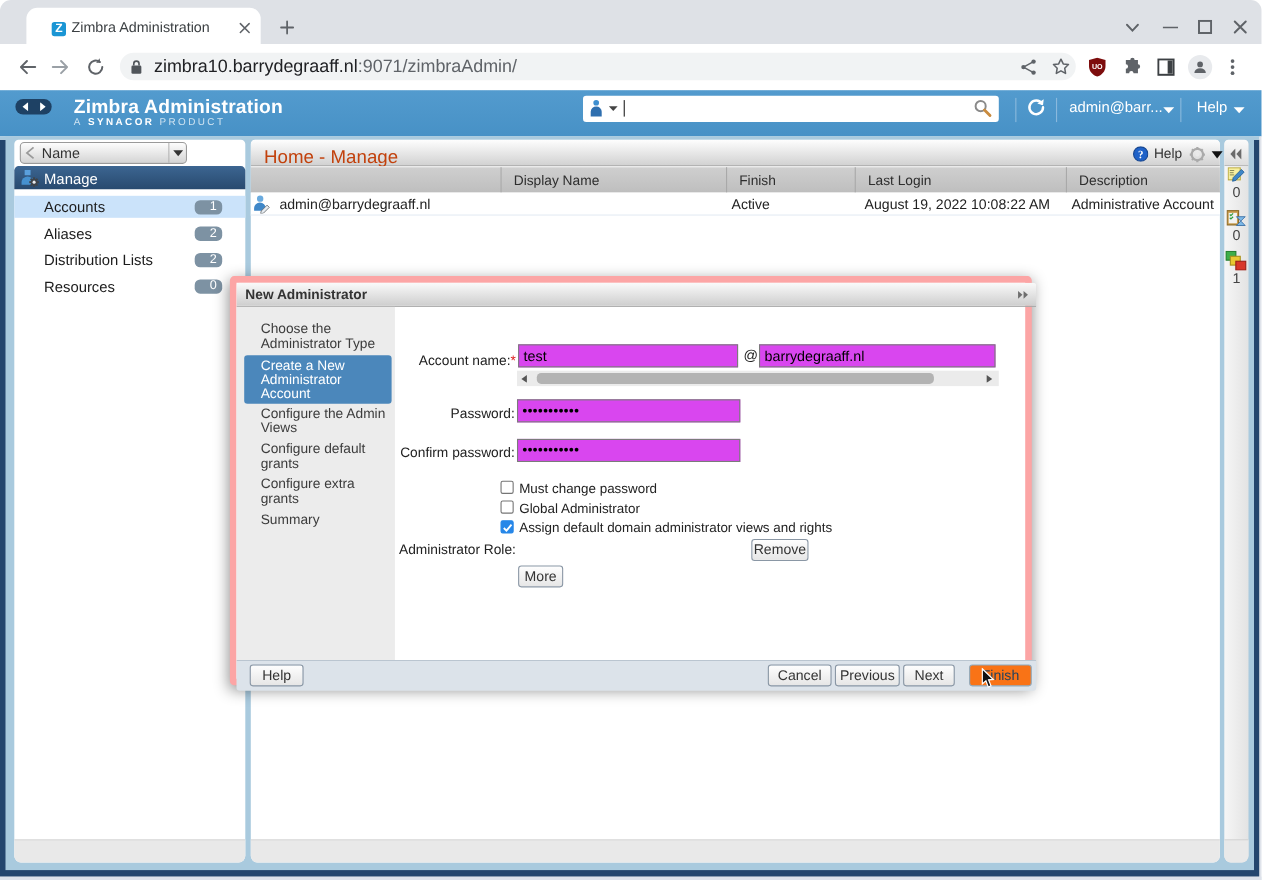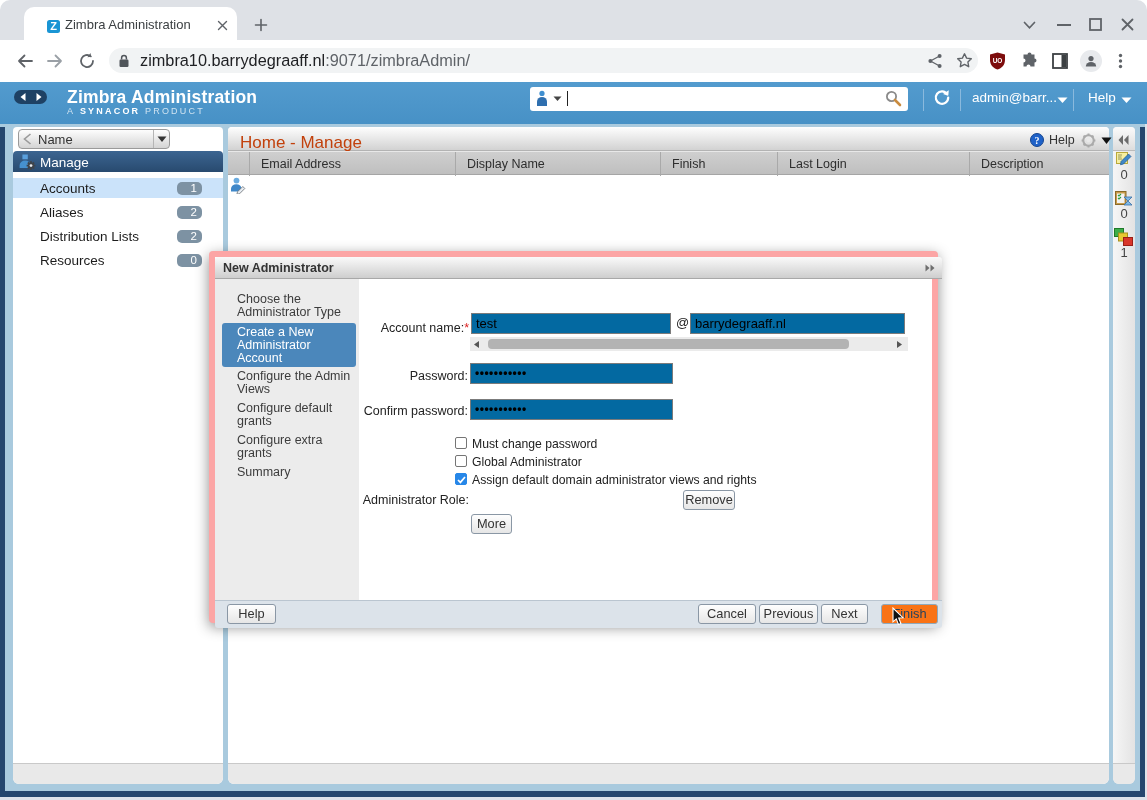--- a/index.html
+++ b/index.html
@@ -48,21 +48,21 @@
 .trow{left:228px;top:175px;width:881px;height:21px;background:#fff;border-bottom:1px solid #e4ecf3;font-size:12.8px;color:#222}
 .trow div{position:absolute;top:0;height:21px;line-height:21px}
 
 .dlg{left:209px;top:251px;width:729px;height:372px;background:#fff;border:6px solid #fca5a5;border-radius:4px;box-shadow:0 4px 14px rgba(0,0,0,.45)}
 .dlgtitle{left:0;top:0;width:727px;height:22px;background:linear-gradient(#fafafa,#cecece);border-bottom:1px solid #a8a8a8;border-radius:3px 3px 0 0;font-size:12.5px;font-weight:bold;color:#333;line-height:22px}
 .steps{left:0;top:22px;width:144px;height:321px;background:#ececec}
 .step{position:absolute;left:22px;width:118px;font-size:12.5px;line-height:13.2px;color:#3c3c3c}
 .stepsel{left:7px;width:134px;background:#4b87bb;color:#fff;border-radius:3px;padding:3px 0 2px 15px;line-height:12.9px!important}
 .dfoot{left:0;top:343px;width:727px;height:28px;background:#dce3ea;border-top:1px solid #bac5d0;border-radius:0 0 3px 3px}
 .btn{position:absolute;height:20px;background:linear-gradient(#fefefe,#e6e6e6);border:1px solid #8a97a5;border-radius:3px;font-size:12.8px;color:#333;text-align:center;line-height:18px}
-.inp{position:absolute;background:#0369a1;border:1px solid #7b7b7b;font-size:13px;color:#000;line-height:19px;padding-left:4px;white-space:nowrap;overflow:hidden}
+.inp{position:absolute;background:#d946ef;border:1px solid #7b7b7b;font-size:13px;color:#000;line-height:19px;padding-left:4px;white-space:nowrap;overflow:hidden}
 .lbl{position:absolute;font-size:12.5px;color:#222;text-align:right}
 .cb{position:absolute;width:12px;height:12px;border:1px solid #757575;border-radius:2px;background:#fff}
 .cblbl{position:absolute;font-size:12.2px;color:#222}
 </style>
 </head>
 <body>
 <div class="a win">
 
 <div class="a titlebar"></div>
 <div class="a tab"></div>
@@ -227,25 +227,30 @@
       <circle cx="8.5" cy="8.5" r="5.2" fill="none" stroke="#aaa" stroke-width="2"></circle>
       <circle cx="8.5" cy="8.5" r="1.8" fill="#e9e9e9"></circle>
       <g stroke="#aaa" stroke-width="2">
         <path d="M8.5 1.6 V4 M8.5 13 V15.4 M1.6 8.5 H4 M13 8.5 H15.4 M3.6 3.6 L5.3 5.3 M11.7 11.7 L13.4 13.4 M13.4 3.6 L11.7 5.3 M5.3 11.7 L3.6 13.4"></path>
       </g>
     </svg>
 <svg class="a" style="left:1101px;top:137px" width="11" height="8" viewBox="0 0 11 8">
       <path d="M0.5 0.5 L5.5 7 L10.5 0.5 Z" fill="#111"></path>
     </svg>
 <div class="a thead">
-  <div class="col" style="left:21px;width:206px">Email Address</div>
   <div class="col" style="left:227px;width:205px">Display Name</div>
   <div class="col" style="left:432px;width:117px">Finish</div>
   <div class="col" style="left:549px;width:192px">Last Login</div>
   <div class="col" style="left:741px;width:140px">Description</div>
+</div>
+<div class="a trow">
+  <div style="left:26px">admin@barrydegraaff.nl</div>
+  <div style="left:437px">Active</div>
+  <div style="left:558px">August 19, 2022 10:08:22 AM</div>
+  <div style="left:746px">Administrative Account</div>
 </div>
 <svg class="a" style="left:230px;top:177px" width="16" height="17" viewBox="0 0 16 17">
       <circle cx="6.5" cy="3.6" r="2.9" fill="#6aabdf"></circle>
       <path d="M1 12 a5.3 4.8 0 0 1 10.6 0 V14.5 H1 Z" fill="#3f87c8"></path>
       <path d="M7.5 14.8 L12.8 9.5 L14.8 11.5 L9.5 16.8 L6.9 17.3 Z" fill="#e8edf2" stroke="#6a6f74" stroke-width="0.8"></path>
     </svg>
 <div class="a pfoot" style="left:228px;top:763px;width:881px;height:21px"></div>
 
 <div class="a" style="left:1113px;top:127px;width:22px;height:24px;background:linear-gradient(#fbfbfb,#ddd);border-bottom:1px solid #bbb;border-radius:4px 4px 0 0"></div>
 <svg class="a" style="left:1118px;top:135px" width="11" height="10" viewBox="0 0 11 10">

